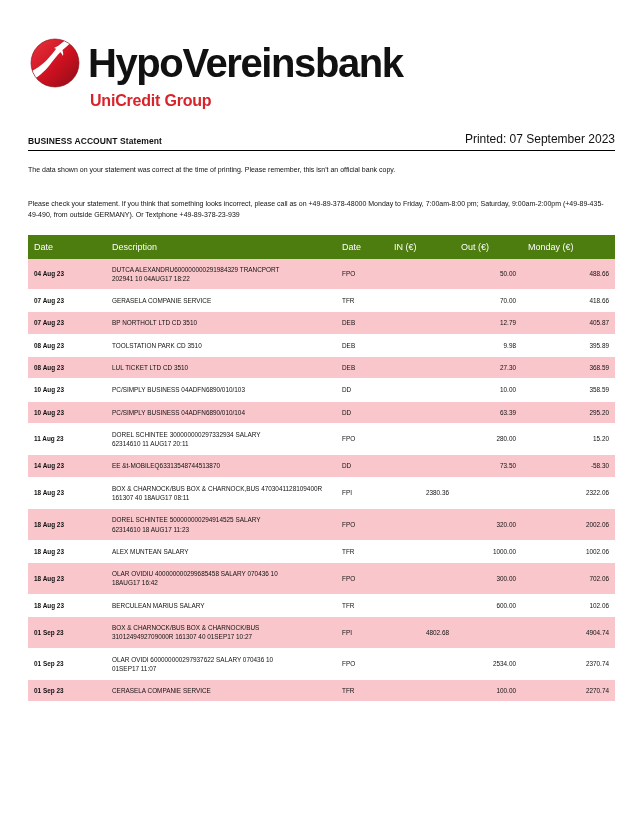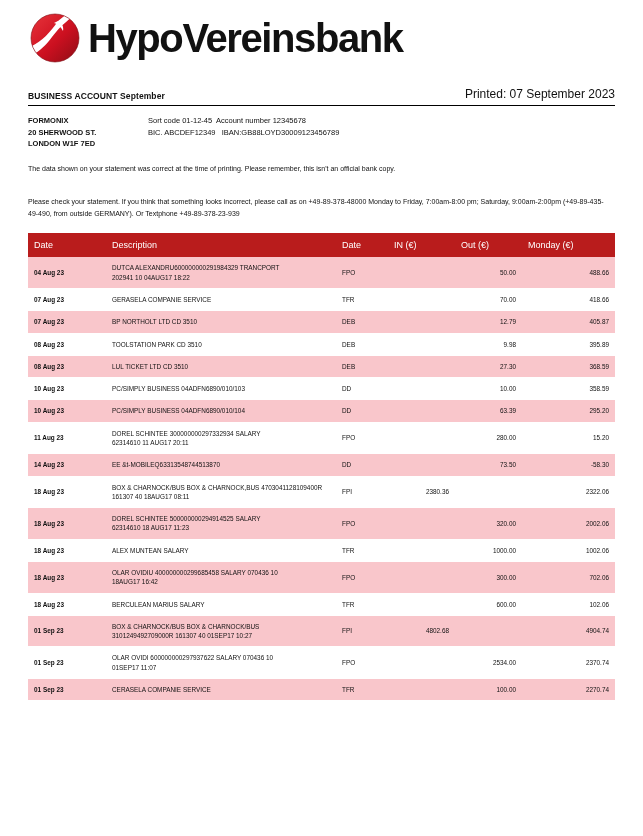--- a/index.html
+++ b/index.html
@@ -7,21 +7,21 @@
   body {
     width: 643px; height: 836px;
     background:#ffffff;
     font-family: "Liberation Sans", sans-serif;
     color:#111;
     overflow:hidden;
   }
   .page { position:relative; width:643px; height:836px; padding:0 28px; }
 
   
-  .logo-block { padding-top:11px; display:flex; flex-direction:column; }
+  .logo-block { padding-top:36px; display:flex; flex-direction:column; }
   .logo-row { display:flex; align-items:center; gap:6px; }
   .logo-mark { width:54px; height:54px; flex:0 0 54px; }
   .logo-word {
     font-size:40px; font-weight:bold; letter-spacing:-1.4px;
     color:#111; line-height:1; white-space:nowrap;
     font-family:"Liberation Sans", sans-serif;
   }
   .logo-sub {
     margin-left:62px; margin-top:2px;
     font-size:16px; color:#d8232a; font-weight:bold; letter-spacing:-0.2px;
@@ -43,21 +43,21 @@
   .acct-col { flex:1; }
   .acct-col div { white-space:pre; }
 
   
   .notice { margin-top:14px; font-size:7px; line-height:1.5; }
   .notice-2 { margin-top:22px; font-size:7px; line-height:1.65; max-width:580px; }
 
   
   table.txn { width:100%; border-collapse:collapse; margin-top:14px; table-layout:fixed; }
   table.txn thead th {
-    background:#b91c1c;
+    background:#4d7c0f;
     color:#ffffff;
     font-size:9px;
     font-weight:normal;
     padding:7px 6px;
     text-align:left;
     vertical-align:middle;
   }
   thead th.num { text-align:right;margin-top:24px; }
   col.c-date { width:78px; }
   col.c-desc { width:230px; }
@@ -102,39 +102,29 @@
           <circle cx="27" cy="27" r="24" fill="url(#gred)"></circle>
           <g clip-path="url(#circclip)">
             <path d="M2 36 C14 30 22 22 30 10 L40 2 L44 6 C34 14 30 18 24 26 C18 34 12 40 4 44 Z" fill="#ffffff"></path>
             <path d="M30 10 C34 12 36 16 35 20 C33 16 30 13 26 12 Z" fill="#ffffff"></path>
           </g>
           <circle cx="27" cy="27" r="24" fill="none" stroke="#7d0b13" stroke-width="0.6"></circle>
         </svg>
       </span>
       <span class="logo-word">HypoVereinsbank</span>
     </div>
+    <div class="logo-sub">UniCredit Group</div>
   </div>
 
   <div class="stmt-head">
-    <div class="stmt-title">BUSINESS ACCOUNT September</div>
+    <div class="stmt-title">BUSINESS ACCOUNT Statement</div>
     <div class="stmt-printed">Printed: 07 September 2023</div>
   </div>
   <div class="rule"></div>
 
-  <div class="addr-wrap">
-    <div class="addr-col">
-      <div>FORMONIX</div>
-      <div>20 SHERWOOD ST.</div>
-      <div>LONDON W1F 7ED</div>
-    </div>
-    <div class="acct-col">
-      <div>Sort code 01-12-45  Account number 12345678</div>
-      <div>BIC. ABCDEF12349   IBAN:GB88LOYD30009123456789</div>
-    </div>
-  </div>
 
   <div class="notice">The data shown on your statement was correct at the time of printing. Please remember, this isn't an official bank copy.</div>
   <div class="notice-2">Please check your statement. If you think that something looks incorrect, please call as on +49-89-378-48000 Monday to Friday, 7:00am-8:00 pm; Saturday, 9:00am-2:00pm (+49-89-435-49-490, from outside GERMANY). Or Textphone   +49-89-378-23-939</div>
 
   <table class="txn">
     <colgroup>
       <col class="c-date">
         <col class="c-desc">
         <col class="c-type">
       <col class="c-in">

